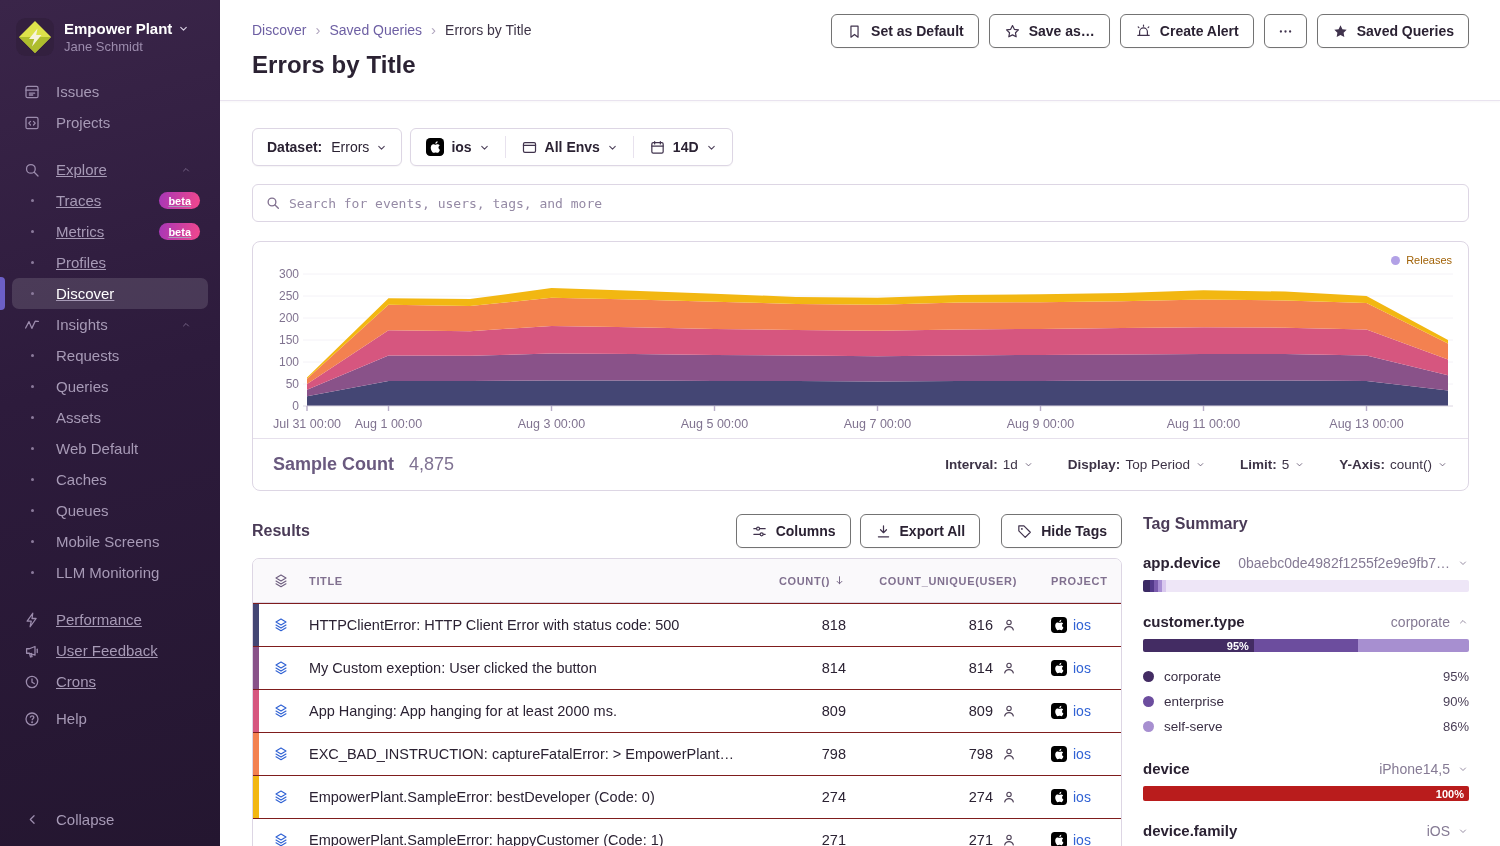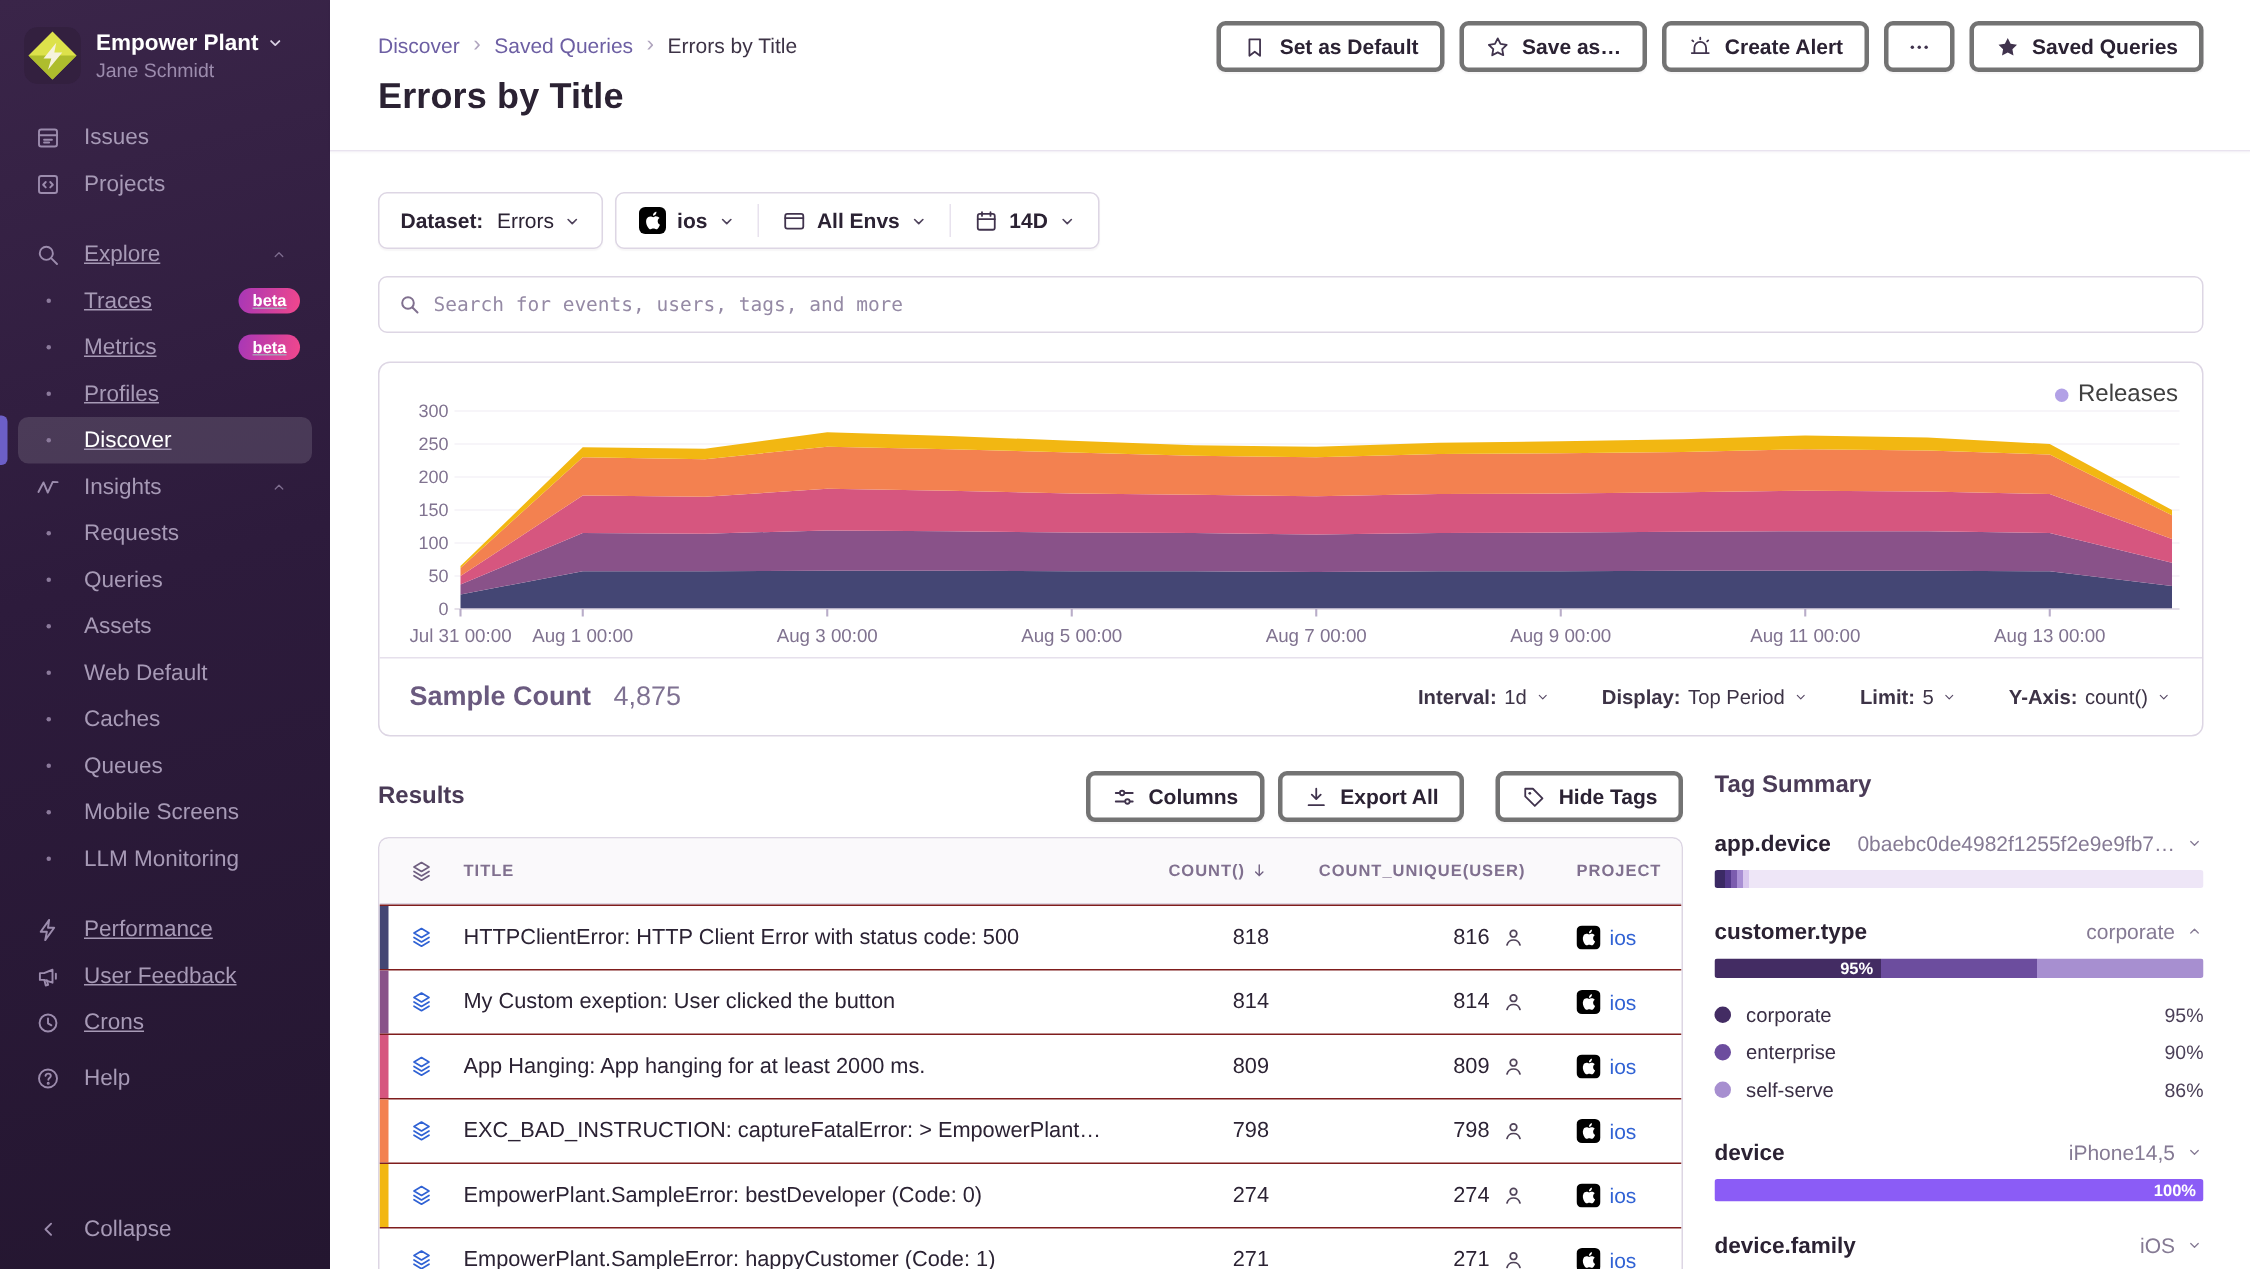--- a/index.html
+++ b/index.html
@@ -38,21 +38,21 @@
   .main { position:absolute; left:220px; top:0; width:1280px; height:846px; background:#fff; }
   .page-header { position:relative; padding:21px 31px 0 32px; height:101px;
     border-bottom:1px solid #e9e3ef; box-shadow:0 1px 2px rgba(43,34,51,0.04); }
   .breadcrumb { display:flex; align-items:center; gap:9px; font-size:14px; }
   .breadcrumb .bc-link { color:#6d5fa3; cursor:pointer; }
   .breadcrumb .bc-sep { color:#b0a5be; font-size:15px; }
   .breadcrumb .bc-current { color:#3d3346; }
   h1.page-title { font-size:24px; font-weight:700; color:#2b2233; margin-top:13px; letter-spacing:.1px; }
   .header-actions { position:absolute; top:14px; right:31px; display:flex; gap:10px; }
   .btn { display:inline-flex; align-items:center; gap:8px; height:34px; padding:0 14px;
-    background:#fff; border:3px solid #737373; border-radius:6px; font-size:14px; font-weight:700;
+    background:#fff; border:1px solid #737373; border-radius:6px; font-size:14px; font-weight:700;
     color:#2b2233; cursor:pointer; font-family:inherit; box-shadow:0 1px 1px rgba(43,34,51,0.04); }
   .btn .icon { color:#40334d; }
   .btn.icon-only { padding:0 12px; }
   .star-filled { color:#6c5fc7; }
 
   .content { padding:0 31px 0 32px; }
   .filter-row { display:flex; gap:8px; margin-top:27px; }
   .fbtn { display:inline-flex; align-items:center; gap:7px; height:38px; padding:0 14px;
     background:#fff; border:1px solid #ddd6e4; border-radius:6px; font-size:14px; cursor:pointer;
     box-shadow:0 1px 1px rgba(43,34,51,0.04); color:#2b2233; }
@@ -69,21 +69,21 @@
   .search-bar .icon { color:#80708f; }
   .search-bar input { border:none; outline:none; flex:1; font-family:"DejaVu Sans Mono", monospace;
     font-size:13px; color:#2b2233; background:transparent; }
   .search-bar input::placeholder { color:#958aa5; }
 
   .chart-panel { position:relative; margin-top:19px; border:1px solid #ddd6e4; border-radius:8px;
     background:#fff; }
   .chart-svg { display:block; }
   .chart-svg text { font-family:"Liberation Sans", sans-serif; }
   .legend { position:absolute; top:12px; right:16px; display:flex; align-items:center; gap:6px;
-    font-size:16px; color:#404040; }
+    font-size:11px; color:#a16207; }
   .legend .ldot { width:9px; height:9px; border-radius:50%; }
   .chart-footer { display:flex; align-items:center; justify-content:space-between; height:52px;
     border-top:1px solid #e6e0ec; padding:0 20px; }
   .sample { font-size:18px; }
   .sample .sample-label { color:#6a5a7f; font-weight:700; margin-right:10px; }
   .sample .sample-value { color:#7f7292; }
   .chart-controls { display:flex; align-items:center; gap:34px; font-size:13.5px; color:#3d3346; }
   .cctrl { display:flex; align-items:center; gap:5px; cursor:pointer; }
   .cctrl b { font-weight:700; }
 
@@ -867,21 +867,21 @@
                 <span class="tag-val">
                   <span>iPhone14,5</span>
                   <span class="icon" style="color: rgb(133, 122, 148);">
                     <svg width="12" height="12" viewBox="0 0 24 24" fill="none" stroke="currentColor" stroke-width="1.7" stroke-linecap="round" stroke-linejoin="round">
                       <path d="m7 10 5 5 5-5"></path>
                     </svg>
                   </span>
                 </span>
               </div>
               <div class="tag-bar" style="height: 15px;">
-                <div class="tag-seg" style="width: 100%; background: #8b5cf6;">
+                <div class="tag-seg" style="width: 100%; background: #b91c1c;">
                   <span class="seg-lbl">100%</span>
                 </div>
               </div>
             </div>
             <div class="tag-block">
               <div class="tag-head">
                 <span class="tag-name">device.family</span>
                 <span class="tag-val">
                   <span>iOS</span>
                   <span class="icon" style="color: rgb(133, 122, 148);">

